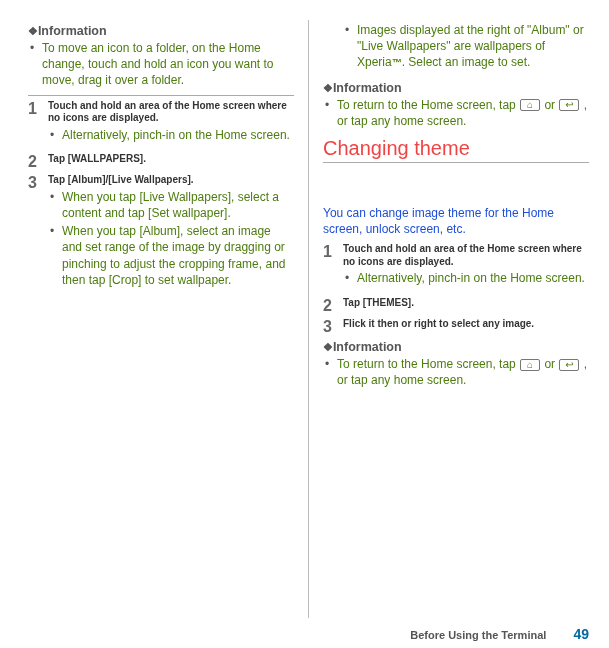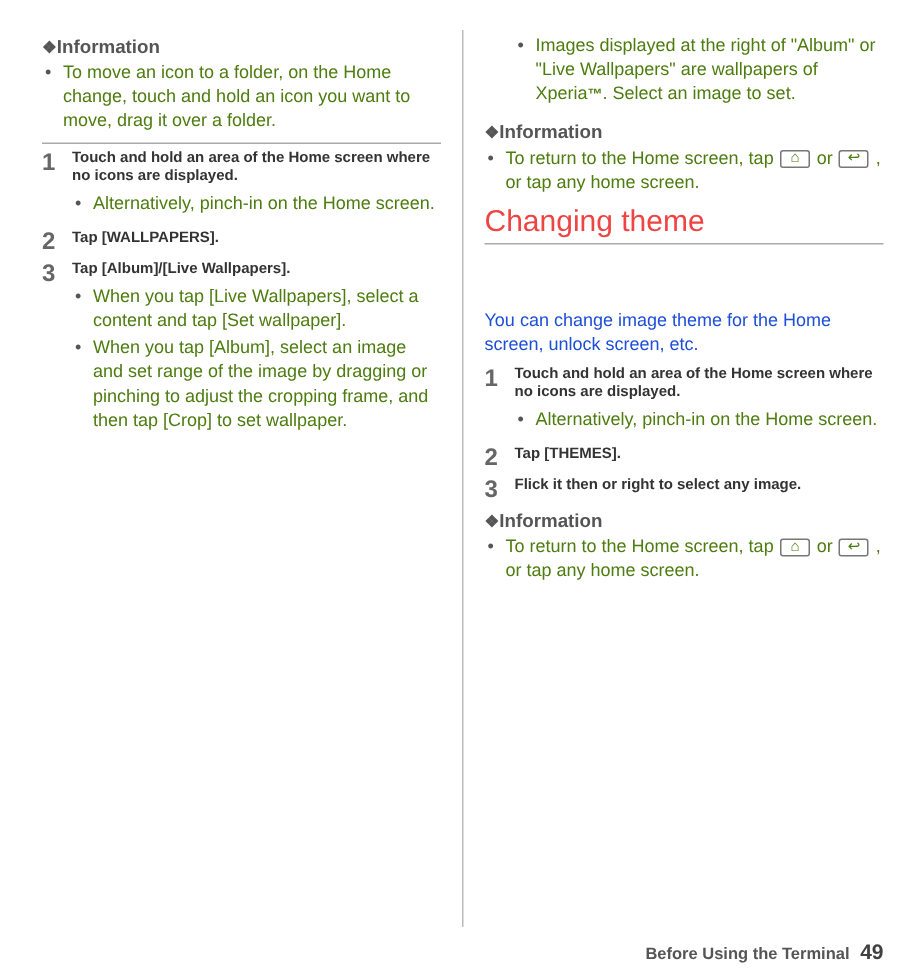--- a/index.html
+++ b/index.html
@@ -143,25 +143,25 @@
   }
   .footer {
     position: absolute;
     bottom: 6px;
     right: 20px;
     font-size: 11px;
   }
   .footer-label {
     font-weight: bold;
     color: #555;
-    margin-right: 4px;
+    margin-right: 24px;
   }
   .footer-page {
     font-weight: bold;
-    color: #404040;
+    color: #0369a1;
     font-size: 14px;
   }
 </style>
 </head>
 <body>
 
 <div class="page">
 
   <div class="col col-left">
     <div class="info-heading">

